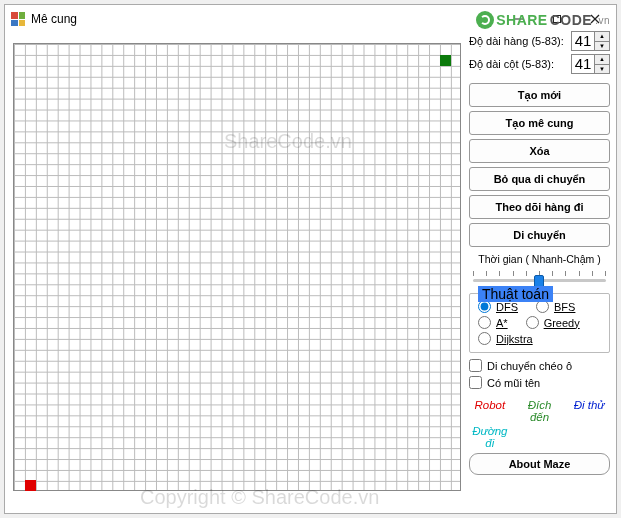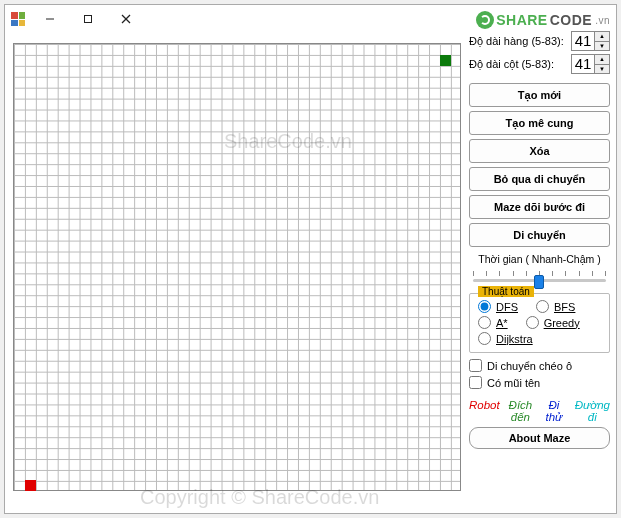--- a/index.html
+++ b/index.html
@@ -210,42 +210,42 @@
     border: 1px solid #bbb;
     border-radius: 2px;
     padding: 6px 6px 4px 8px;
     position: relative;
     margin-bottom: 6px;
   }
   .group-box .legend {
     position: absolute;
     top: -8px;
     left: 8px;
-    background: #eab308;
+    background: #3b82f6;
     padding: 0 4px;
-    font-size: 10px;
+    font-size: 14px;
   }
   .radio-row {
     display: flex;
     gap: 18px;
     margin-bottom: 3px;
     text-decoration: underline;
   }
   .radio, .chk {
     display: flex;
     align-items: center;
     gap: 5px;
     font-size: 11px;
     cursor: pointer;
   }
   .radio input, .chk input { margin: 0; accent-color: #0078d7;}
   .chk { margin-bottom: 4px; }
   .legend-grid {
     display: grid;
-    grid-template-columns: 1fr 1fr 1fr 1fr;
+    grid-template-columns: 1fr 1fr 1fr;
     gap: 2px 8px;
     font-size: 11.5px;
     font-style: italic;
     font-weight: 500;
     margin-top: 6px;
     margin-bottom: 4px;
     text-align: center;
   }
   .c-red { color: #e00000; }
   .c-green { color: #2a8a2a; }
@@ -277,20 +277,21 @@
 
 <div class="window">
 
   <div class="titlebar">
     <span class="winicon">
       <span style="background:#d84a3a"></span>
       <span style="background:#6fae3d"></span>
       <span style="background:#3b78c4"></span>
       <span style="background:#e7b73a"></span>
     </span>
+    <span class="title-text">Mê cung</span>
     <div class="win-controls">
       <div class="win-btn">
         <svg width="10" height="10">
             <line x1="1" y1="5" x2="9" y2="5" stroke="#222" stroke-width="1"></line>
           </svg>
       </div>
       <div class="win-btn">
         <svg width="10" height="10">
             <rect x="1.5" y="1.5" width="7" height="7" fill="none" stroke="#222" stroke-width="1"></rect>
           </svg>
@@ -345,21 +346,21 @@
           </div>
         </div>
       </div>
 
       <div style="height:6px"></div>
 
       <button class="btn">Tạo mới</button>
       <button class="btn">Tạo mê cung</button>
       <button class="btn">Xóa</button>
       <button class="btn">Bỏ qua di chuyển</button>
-      <button class="btn">Maze dõi bước đi</button>
+      <button class="btn">Theo dõi hàng đi</button>
       <button class="btn">Di chuyển</button>
 
       <div class="speed-label">Thời gian ( Nhanh-Chậm )</div>
       <div class="slider-wrap">
         <div class="slider-ticks">
           <span></span>
             <span></span>
             <span></span>
             <span></span>
             <span></span>

